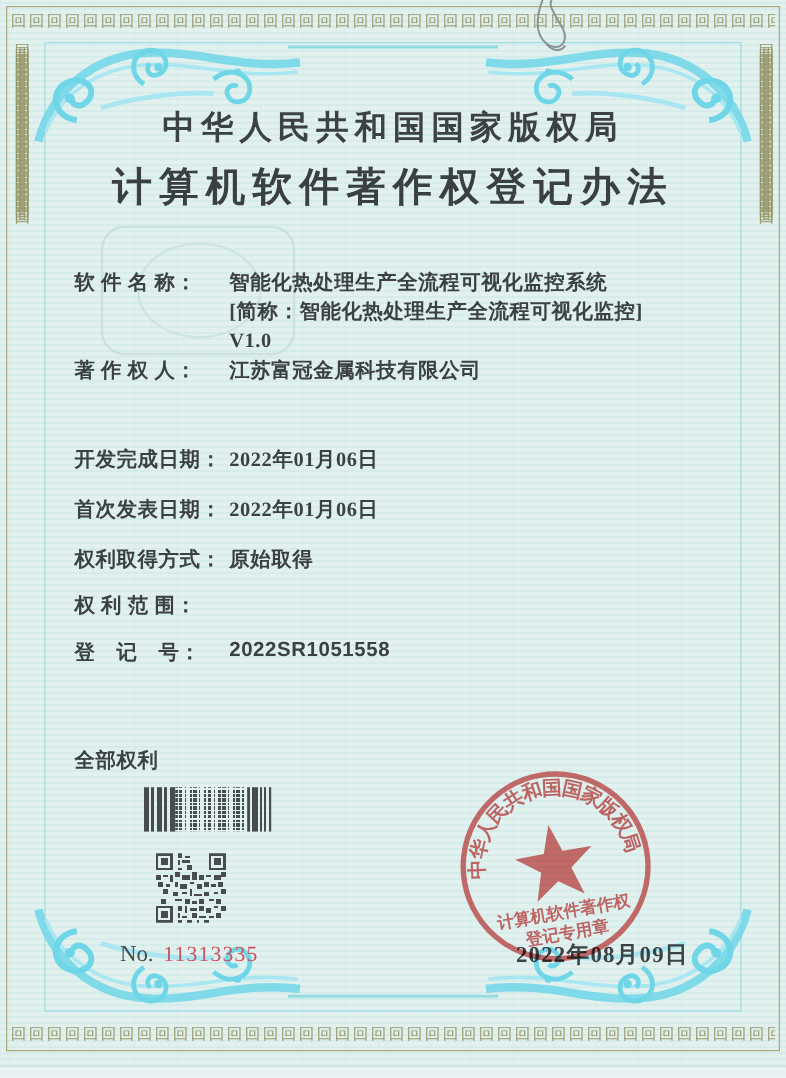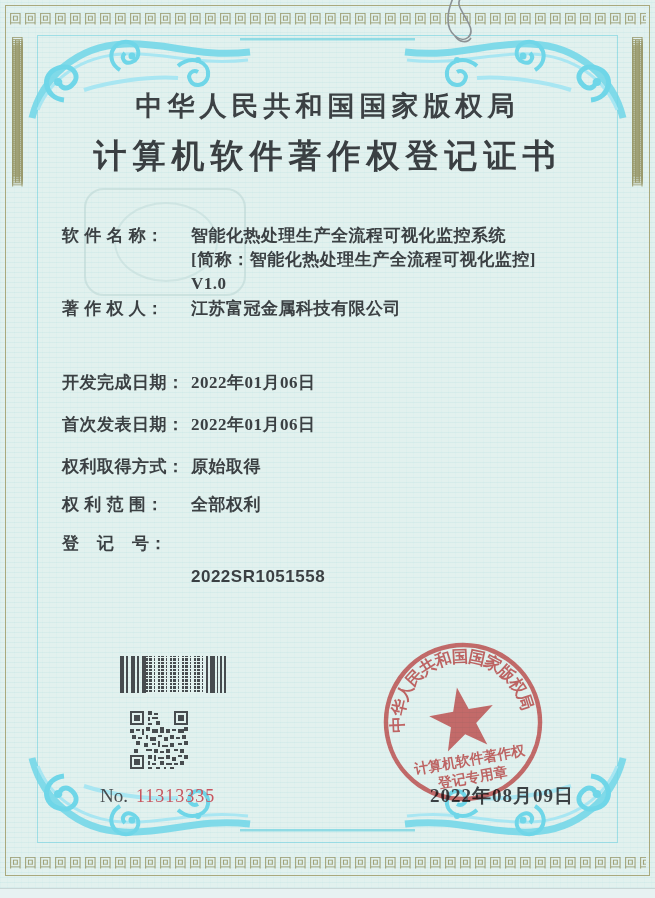--- a/index.html
+++ b/index.html
@@ -57,23 +57,23 @@
   
   .row { position:absolute; left:62px; display:flex; align-items:flex-start; color:#3b4043;gap:16px; }
   .row .label { width:113px; flex:0 0 113px; font-size:17px; font-weight:bold; letter-spacing:0.5px; white-space:pre; }
   .row .value { font-size:17px; font-weight:600; letter-spacing:0.5px; }
   .row .value .vline { line-height:24px; }
   .r-software { top:224px; }
   .r-holder   { top:297px; }
   .r-devdate  { top:371px; }
   .r-pubdate  { top:413px; }
   .r-acq      { top:455px; }
-  .r-scope    { top:493px; }
+  .r-scope    { top:493px;flex-direction:column; }
   .r-regno    { top:532px; }
-  .r-regno .value { font-family:"Liberation Sans","DejaVu Sans",sans-serif; font-weight:bold; letter-spacing:0.5px;margin-top:35px; }
+  .r-regno .value { font-family:"Liberation Sans","DejaVu Sans",sans-serif; font-weight:bold; letter-spacing:0.5px; }
 
   .statement { position:absolute; left:62px; top:565px; width:538px;
     font-size:17px; font-weight:600; color:#3b4043; line-height:47px;
     text-indent:2em; letter-spacing:1px; }
 
   
   .barcode { position:absolute; left:120px; top:656px; width:106px; height:37px; display:flex; }
   .bc-left { width:26px; background:repeating-linear-gradient(90deg,#474c4f 0 4px, transparent 4px 6px, #474c4f 6px 8px, transparent 8px 11px); }
   .bc-mid { flex:1;
     background-image:
@@ -151,21 +151,21 @@
     <div class="mid-rule rule-top"></div>
     <div class="mid-rule rule-bottom"></div>
 
     <div class="emboss"></div>
     <svg class="wire" width="70" height="52" viewBox="0 0 70 52" fill="none">
       <path d="M28 0 C 22 14, 20 30, 30 38 C 40 46, 50 38, 44 26 C 38 14, 30 6, 36 0" stroke="#8b9194" stroke-width="1.6"></path>
       <path d="M30 38 c 4 6, 12 8, 16 2" stroke="#8b9194" stroke-width="1.6"></path>
     </svg>
 
     <div class="authority">中华人民共和国国家版权局</div>
-    <div class="cert-title">计算机软件著作权登记证书</div>
+    <div class="cert-title">计算机软件著作权登记办法</div>
 
     <div class="row r-software">
       <span class="label">软 件 名 称：</span>
       <span class="value">
         <div class="vline">智能化热处理生产全流程可视化监控系统</div>
         <div class="vline">[简称：智能化热处理生产全流程可视化监控]</div>
         <div class="vline">V1.0</div>
       </span>
     </div>
     <div class="row r-holder">

